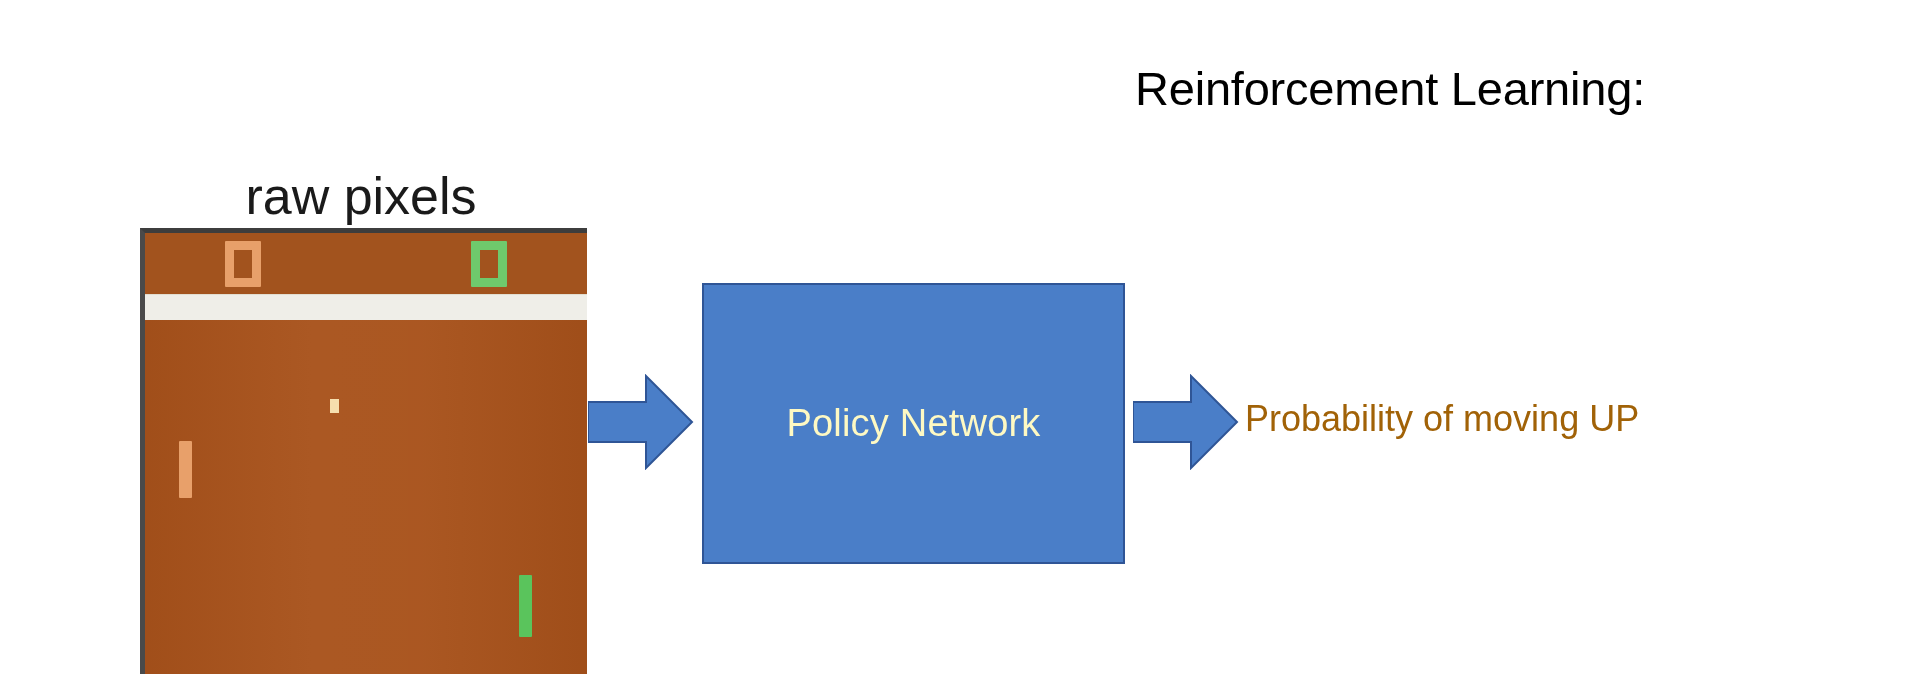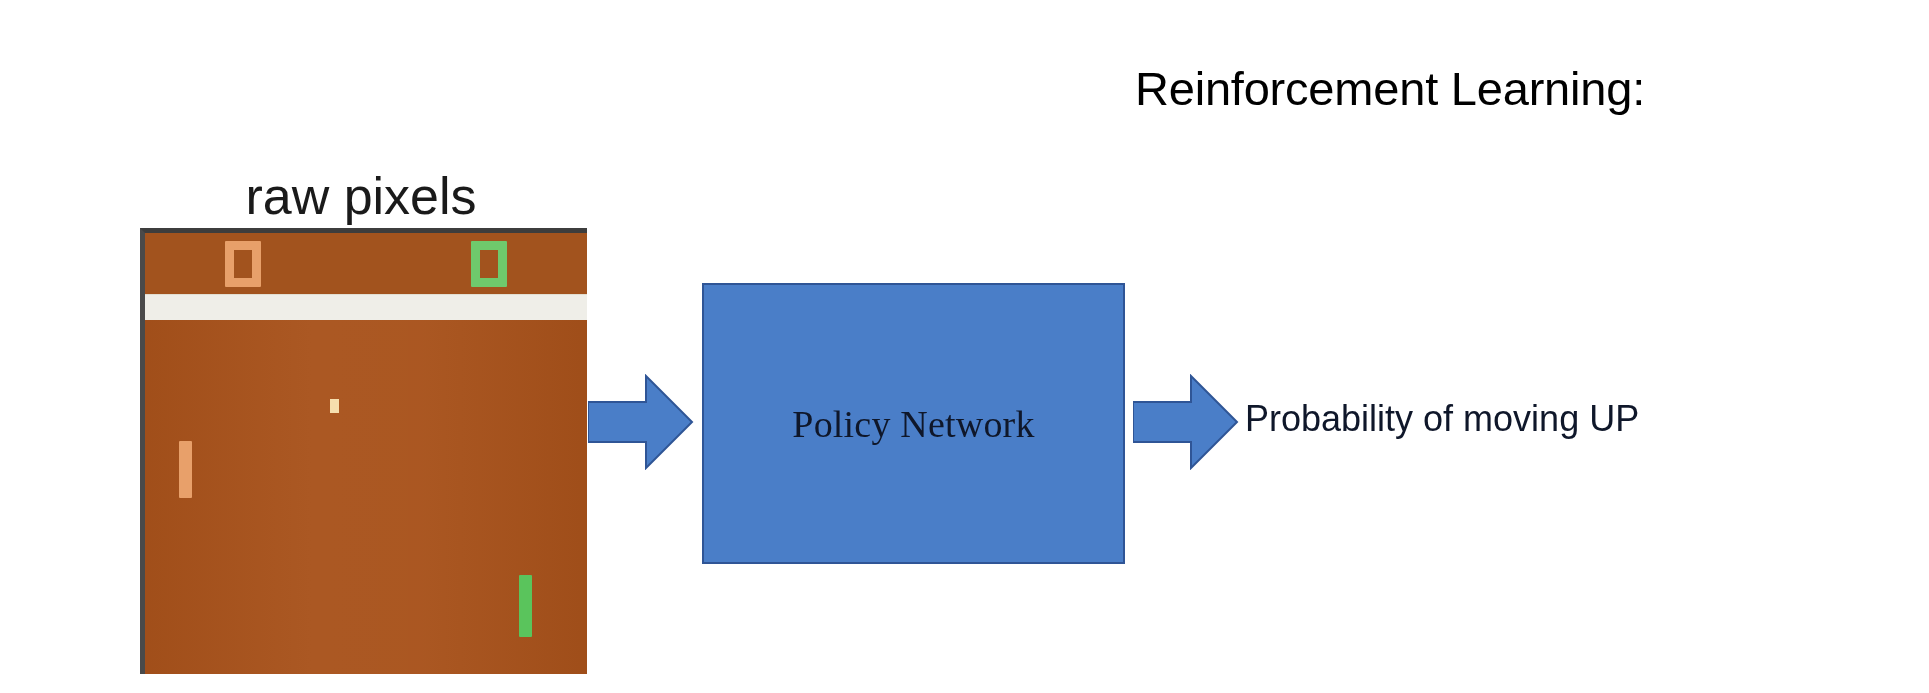--- a/index.html
+++ b/index.html
@@ -146,35 +146,35 @@
     width: 423px;
     height: 281px;
     background: #4a7ec8;
     border: 2px solid #2f5596;
     box-sizing: border-box;
     display: flex;
     align-items: center;
     justify-content: center;
   }
   #policy-box .label {
-    color: #0f172a;
-    font-family: Liberation Serif, serif;
+    color: #fef9c3;
+    font-family: Liberation Sans, sans-serif;
     font-size: 38px;
     font-weight: 400;
     letter-spacing: 0.2px;
   }
 
   
   #output-label {
     position: absolute;
     left: 1245px;
     top: 398px;
     font-family: "Liberation Sans", sans-serif;
     font-size: 36px;
-    color: #0f172a;
+    color: #a16207;
     white-space: nowrap;
   }
 </style>
 </head>
 <body>
 
 <div id="slide">
 
   <div id="headline">
     <span class="hl-line">Reinforcement Learning:</span>

